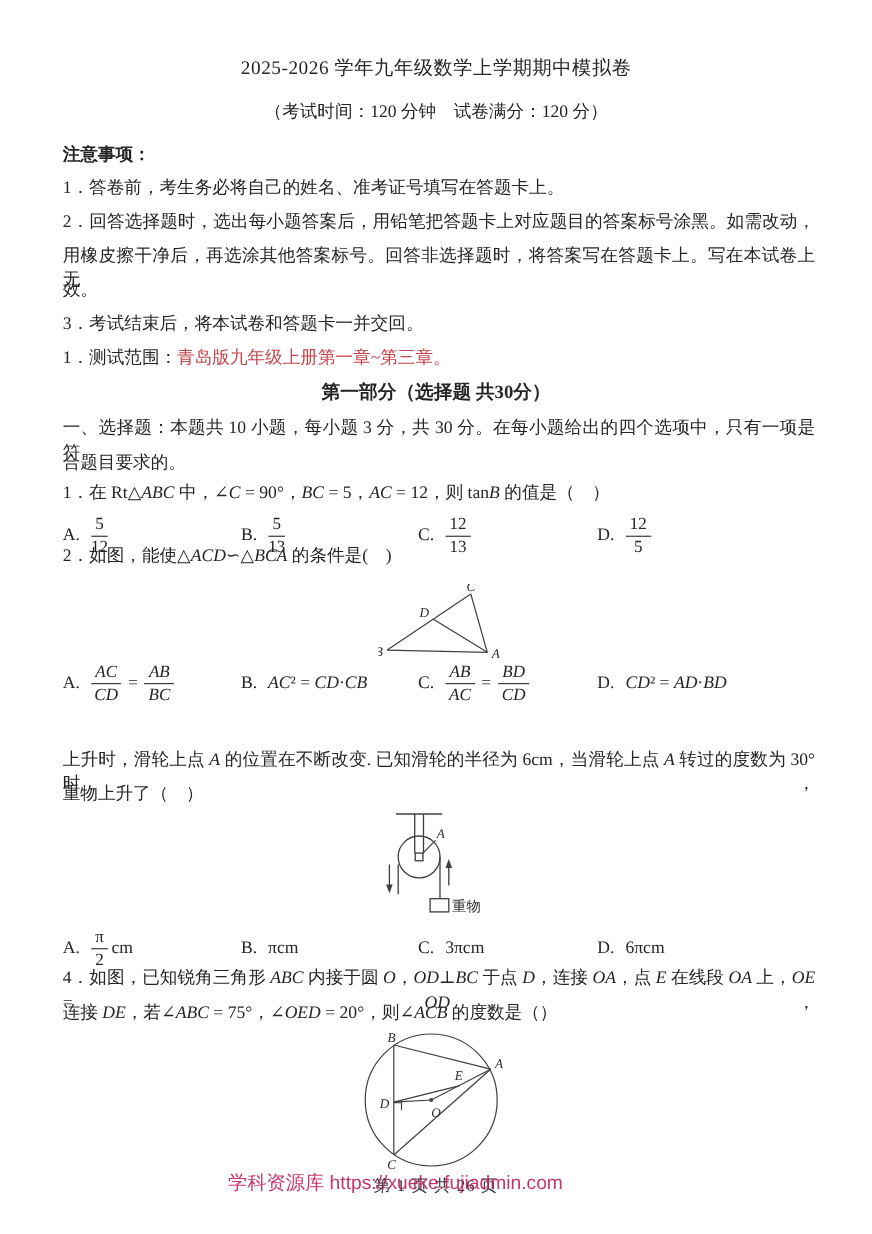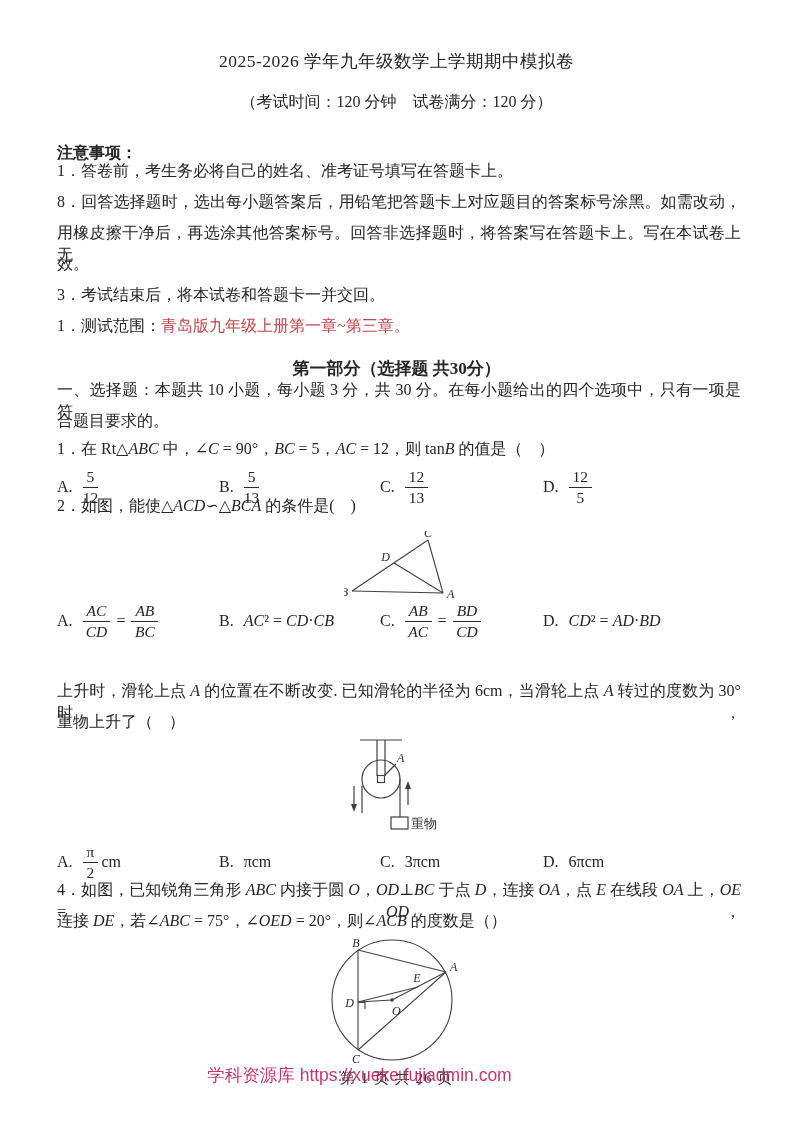--- a/index.html
+++ b/index.html
@@ -3,21 +3,21 @@
 <meta charset="utf-8">
 <style>
   html,body{margin:0;padding:0;background:#e8e8e8;}
   .page{
     position:relative;width:793px;height:1122px;margin:0 auto;background:#ffffff;
     font-family:"Liberation Serif","DejaVu Serif",serif;color:#252525;overflow:hidden;
   }
   .line{position:absolute;left:57px;width:684px;font-size:16px;line-height:22px;white-space:nowrap;}
   .jfull{white-space:normal;text-align:justify;text-align-last:justify;}
   .center{left:0;width:793px;text-align:center;white-space:normal;}
-  .bold{font-weight:bold;margin-top:12px;}
+  .bold{font-weight:bold;}
   .red{color:#c4454b;}
   .mi{font-style:italic;}
   .title{font-size:17.5px;letter-spacing:0.5px;}
   .subtitle{font-size:16px;text-align:center;}
   .section-h{font-size:17px;}
   
   .opt-row{position:absolute;left:57px;width:684px;display:flex;align-items:center;font-size:16px;}
   .opt{display:flex;align-items:center;}
   .opt .lab{margin-right:10px;}
   .w1{width:162px;}.w2{width:161px;}.w3{width:163px;}.w4{flex:1;}
@@ -40,21 +40,21 @@
 </head>
 <body>
 
 <div class="page">
 
   <div class="line center title" style="top:50px">2025-2026 学年九年级数学上学期期中模拟卷</div>
   <div class="line center subtitle" style="top:91px">（考试时间：120 分钟　试卷满分：120 分）</div>
 
   <div class="line bold" style="top:130px">注意事项：</div>
   <div class="line" style="top:160px">1．答卷前，考生务必将自己的姓名、准考证号填写在答题卡上。</div>
-  <div class="line jfull" style="top:191px">8．回答选择题时，选出每小题答案后，用铅笔把答题卡上对应题目的答案标号涂黑。如需改动，</div>
+  <div class="line jfull" style="top:191px">2．回答选择题时，选出每小题答案后，用铅笔把答题卡上对应题目的答案标号涂黑。如需改动，</div>
   <div class="line jfull" style="top:222px">用橡皮擦干净后，再选涂其他答案标号。回答非选择题时，将答案写在答题卡上。写在本试卷上无</div>
   <div class="line" style="top:253px">效。</div>
   <div class="line" style="top:284px">3．考试结束后，将本试卷和答题卡一并交回。</div>
   <div class="line" style="top:315px">
     <span>1．测试范围：</span><span class="red">青岛版九年级上册第一章~第三章。</span>
   </div>
 
   <div class="line center bold section-h" style="top:346px">第一部分（选择题 共30分）</div>
   <div class="line jfull" style="top:379px">一、选择题：本题共 10 小题，每小题 3 分，共 30 分。在每小题给出的四个选项中，只有一项是符</div>
   <div class="line" style="top:410px">合题目要求的。</div>

